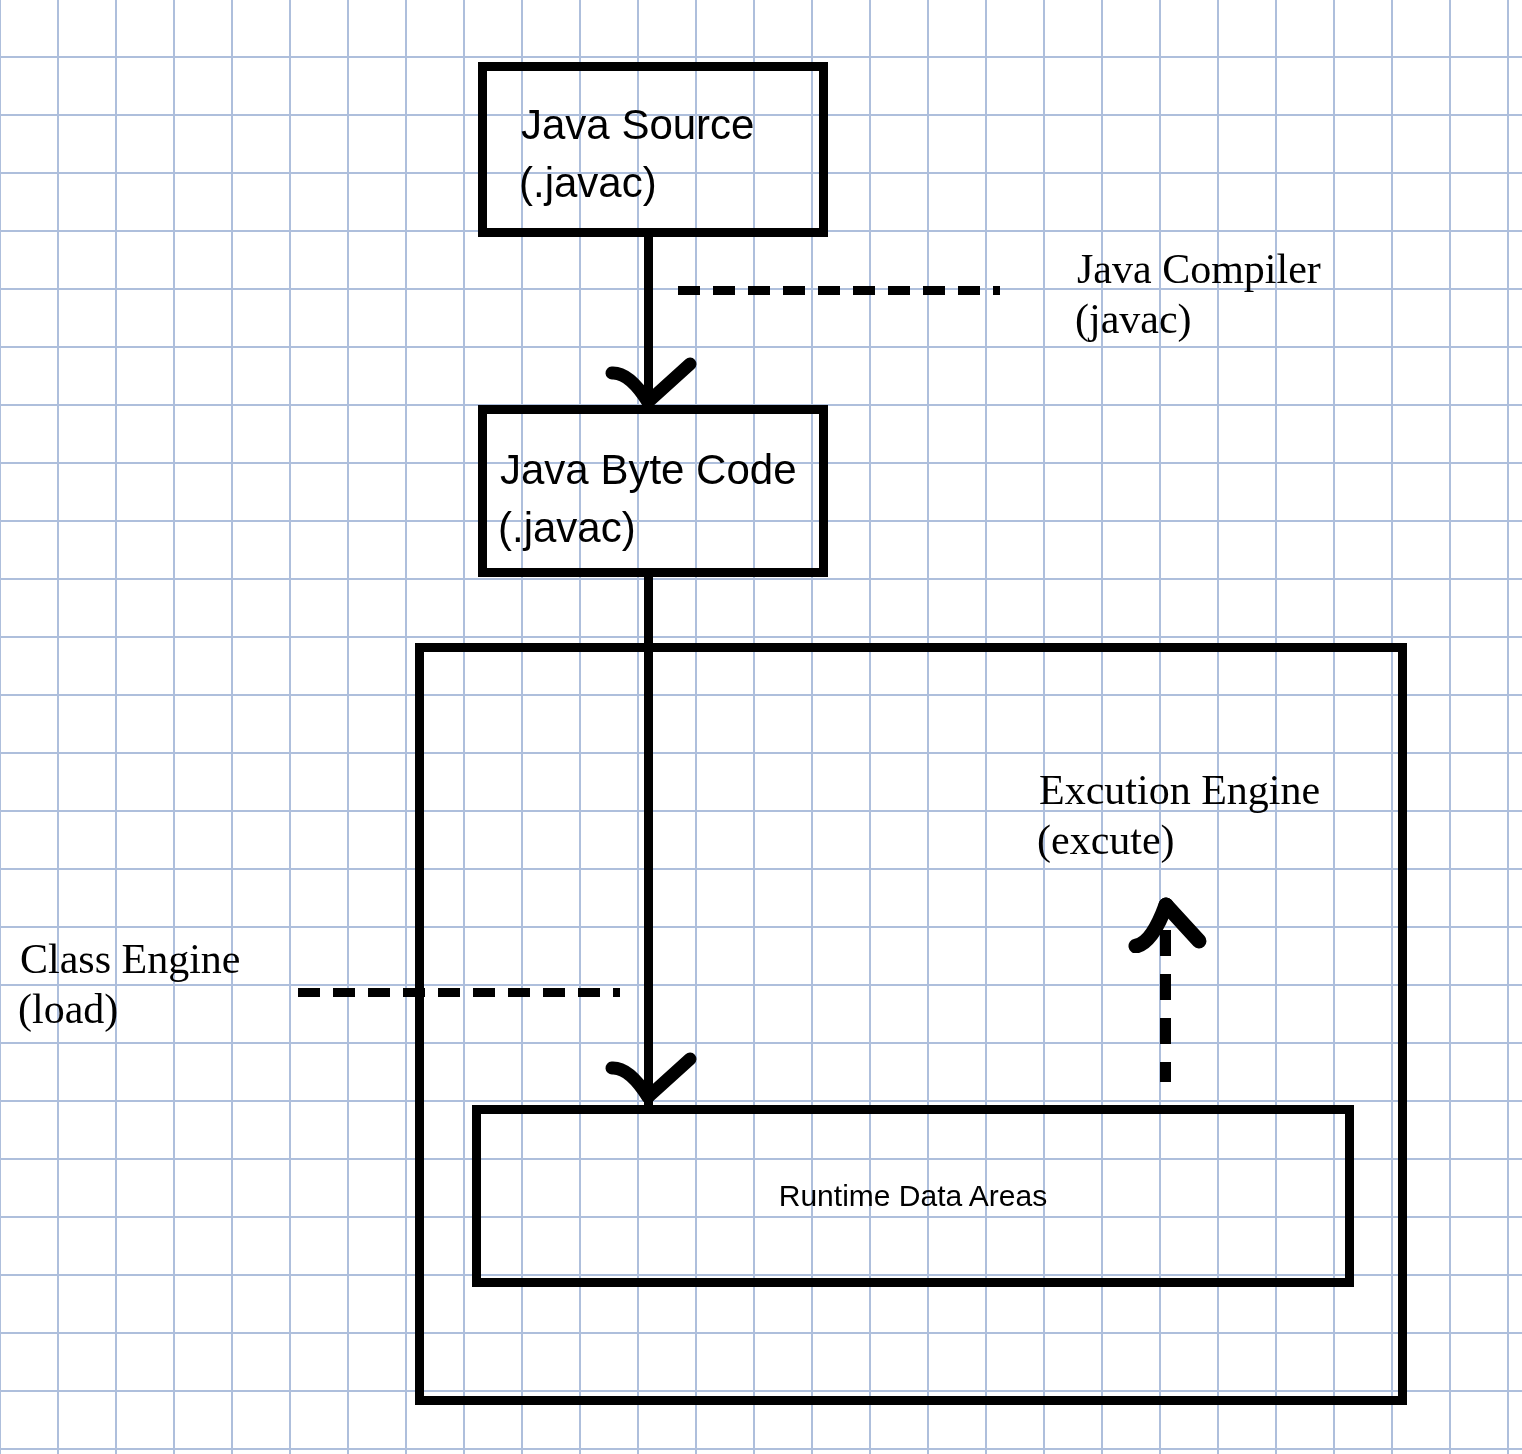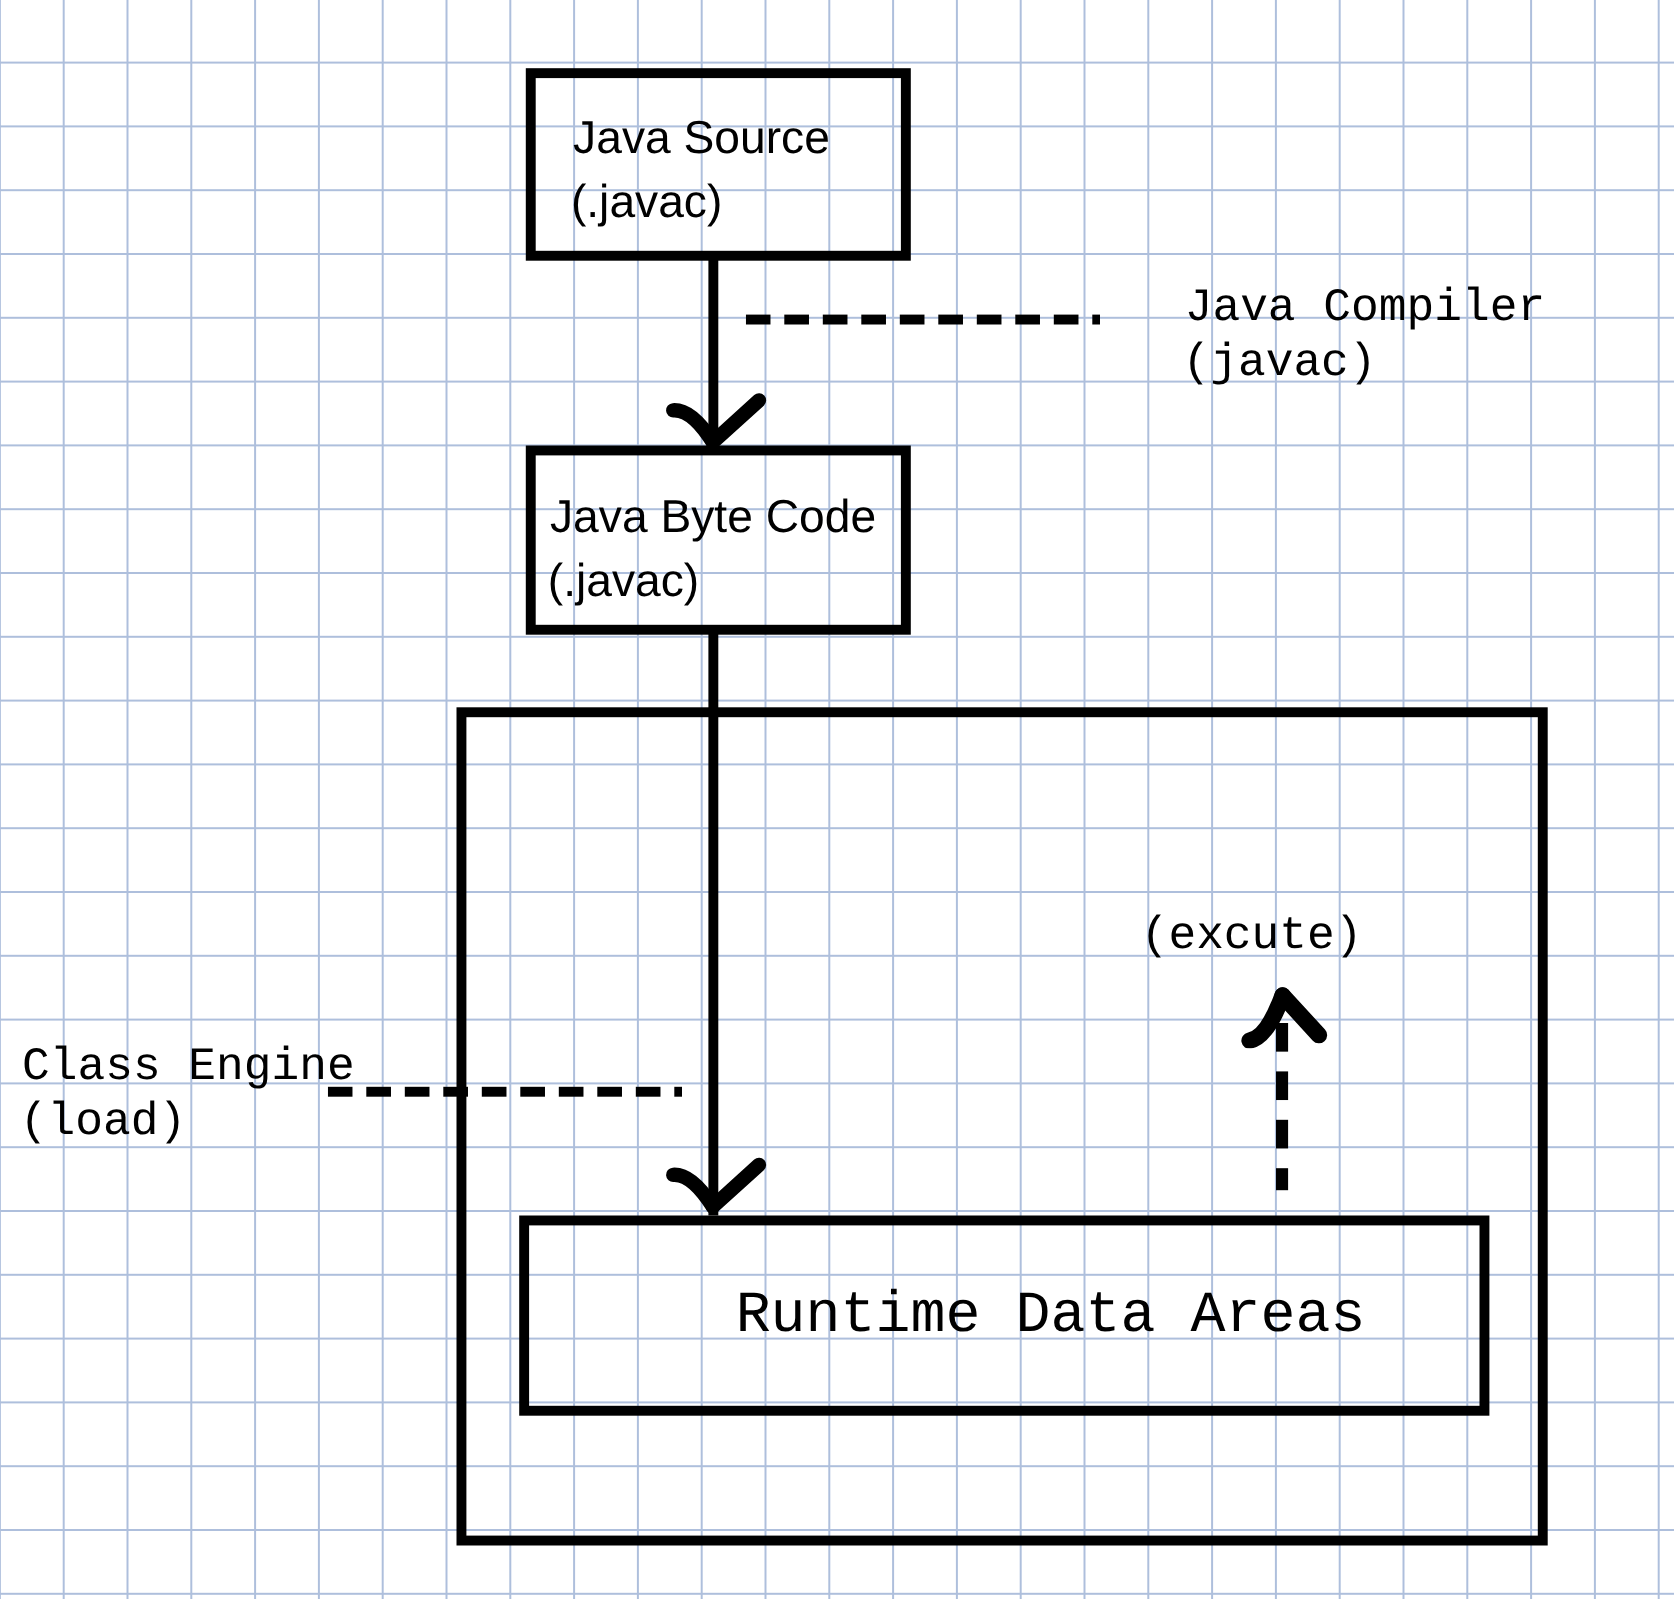--- a/index.html
+++ b/index.html
@@ -30,25 +30,24 @@
     position: absolute;
     color: #000000;
     font-family: "Liberation Sans", sans-serif;
     font-size: 42px;
     line-height: 58px;
     white-space: pre;
   }
   .free-label {
     position: absolute;
     color: #000000;
-    font-family: Liberation Mono, monospace;
+    font-family: Liberation Serif, serif;
     font-size: 42px;
     line-height: 58px;
     white-space: pre;
-    margin-top: 11px;
   }
   .solid-vline {
     position: absolute;
     width: 9px;
     background: #000000;
   }
   .dashed-hline {
     position: absolute;
     height: 9px;
     background-image: linear-gradient(to right, #000000 0 22px, transparent 22px 35px);
@@ -64,24 +63,23 @@
   }
   .arrowhead {
     position: absolute;
   }
   .centered-box-text {
     position: absolute;
     display: flex;
     align-items: center;
     justify-content: center;
     color: #000000;
-    font-family: Liberation Mono, monospace;
-    font-size: 53px;
+    font-family: Liberation Sans, sans-serif;
+    font-size: 30px;
     white-space: pre;
-    padding-left: 42px;
   }
 </style>
 </head>
 <body>
 
 <div id="canvas">
 
   <div class="node-box" style="left:415px; top:643px; width:992px; height:762px;"></div>
 
   <div class="node-box" style="left:478px; top:62px; width:350px; height:175px;"></div>
@@ -101,20 +99,21 @@
   <div class="node-box" style="left:478px; top:405px; width:350px; height:172px;"></div>
   <div class="node-box-text" style="left:500px; top:441px;">Java Byte Code</div>
   <div class="node-box-text" style="left:498px; top:499px;">(.javac)</div>
 
   <div class="solid-vline" style="left:644px; top:572px; height:533px;"></div>
   <svg class="arrowhead" style="left:595px; top:1045px; width:110px; height:62px;" viewBox="0 0 110 62" xmlns="http://www.w3.org/2000/svg">
     <path d="M 17 23 Q 34 22 53 52" stroke="#000" stroke-width="13" stroke-linecap="round" fill="none"></path>
     <path d="M 53 52 L 95 14" stroke="#000" stroke-width="13" stroke-linecap="round" fill="none"></path>
   </svg>
 
+  <div class="free-label" style="left:1039px; top:761px;">Excution Engine</div>
   <div class="free-label" style="left:1037px; top:811px;">(excute)</div>
 
   <div class="dashed-vline" style="left:1160px; top:930px; height:152px;"></div>
   <svg class="arrowhead" style="left:1125px; top:893px; width:85px; height:60px;" viewBox="0 0 85 60" xmlns="http://www.w3.org/2000/svg">
     <path d="M 11 53 Q 27 50 41 12" stroke="#000" stroke-width="15" stroke-linecap="round" fill="none"></path>
     <path d="M 41 12 L 74 48" stroke="#000" stroke-width="15" stroke-linecap="round" fill="none"></path>
   </svg>
 
   <div class="free-label" style="left:20px; top:930px;">Class Engine</div>
   <div class="free-label" style="left:18px; top:980px;">(load)</div>

